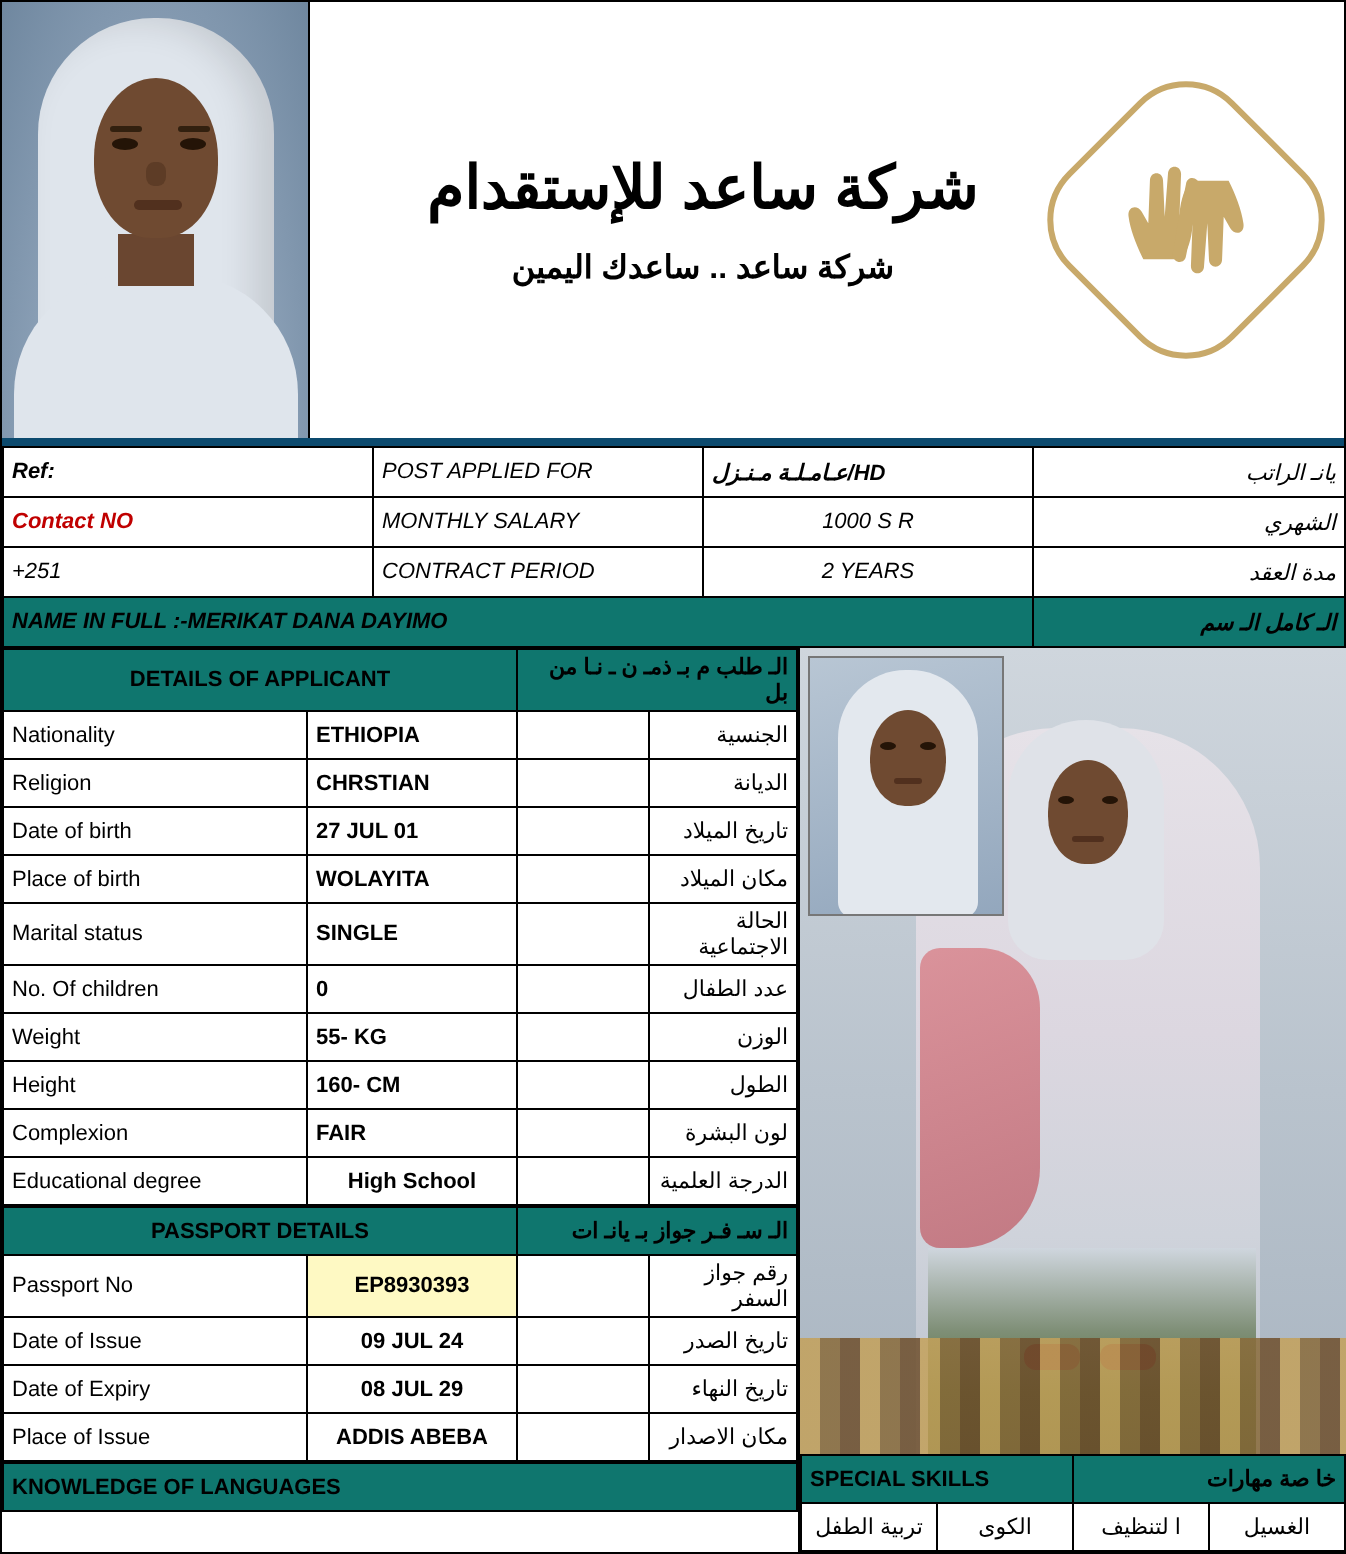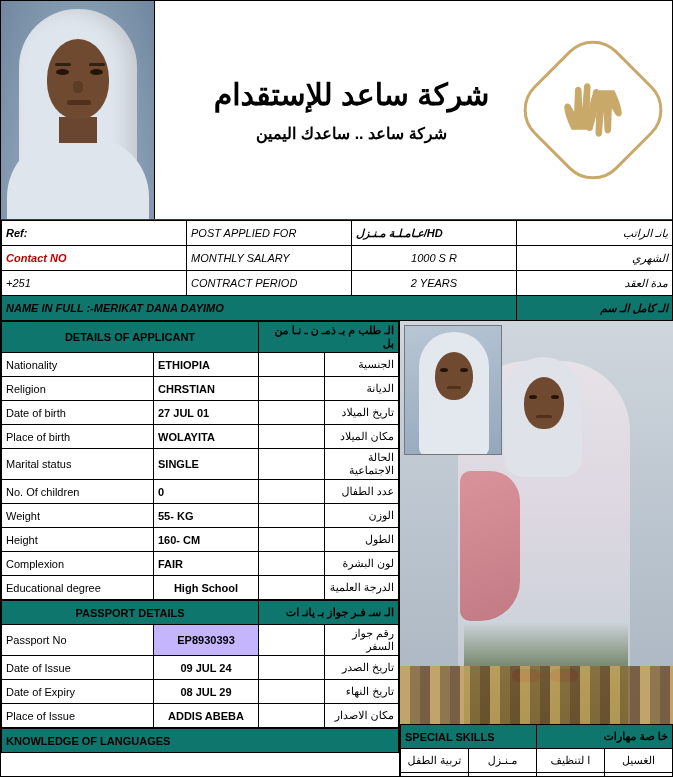--- a/index.html
+++ b/index.html
@@ -7,21 +7,21 @@
     width:673px;height:777px;
     background:#ffffff;
     font-family:"Liberation Sans", sans-serif;
     font-size:11px;
     color:#000;
     overflow:hidden;
   }
   .page{position:relative;width:673px;height:777px;box-sizing:border-box;border:1px solid #000;}
 
   
-  .header{display:flex;height:218px;border-bottom:1px solid #0c4a6e;}
+  .header{display:flex;height:218px;border-bottom:4px solid #0c4a6e;}
   .photo{
     width:153px;height:100%;
     border-right:1px solid #000;
     background:linear-gradient(165deg,#9fb0c4 0%,#8fa3ba 35%,#7e93ab 100%);
     position:relative;overflow:hidden;
   }
   
   .photo .bg{position:absolute;inset:0;background:
       radial-gradient(ellipse at 50% 120%, #c9d4e0 0%, #93a7bd 45%, #6f879f 100%);}
   .photo .veil{
@@ -59,21 +59,21 @@
   .logo .hands{position:absolute;inset:0;display:flex;align-items:center;justify-content:center;}
   .logo svg{width:82px;height:82px;}
 
   
   table{border-collapse:collapse;width:100%;table-layout:fixed;}
   td{border:1px solid #000;padding:2px 4px;height:19px;vertical-align:middle;font-size:11px;}
   .ar{direction:rtl;text-align:right;font-size:11px;}
   .b{font-weight:bold;}
   .c{text-align:center;}
   .red{color:#c00000;font-weight:bold;}
-  .pink{background:#c4b5fd;text-align:center;}
+  .pink{background:#fef9c3;text-align:center;}
   .sec{background:#0f766e;font-weight:bold;font-size:11px;}
 
   
   .topinfo td{height:20px;font-style:italic;}
 
   
   .body{display:flex;}
   .left{width:398px;}
   .right{width:273px;border-left:1px solid #000;position:relative;}
 
@@ -362,21 +362,21 @@
             <col style="width:68px">
             <col style="width:68px">
           </colgroup>
         <tbody>
             <tr>
           <td colspan="2" class="sec">SPECIAL SKILLS</td>
           <td colspan="2" class="sec ar">خا صة مهارات</td>
         </tr>
         <tr>
           <td class="c ar">تربية الطفل</td>
-          <td class="c ar">مـنـزل</td>
+          <td class="c ar">الكوى</td>
           <td class="c ar">ا  لتنظيف</td>
           <td class="c ar">الغسيل</td>
         </tr>
         <tr>
           <td class="c b">BABY Sitting</td>
           <td class="c b">ironing</td>
           <td class="c b">cleaning</td>
           <td class="c b">washing</td>
         </tr>
 

